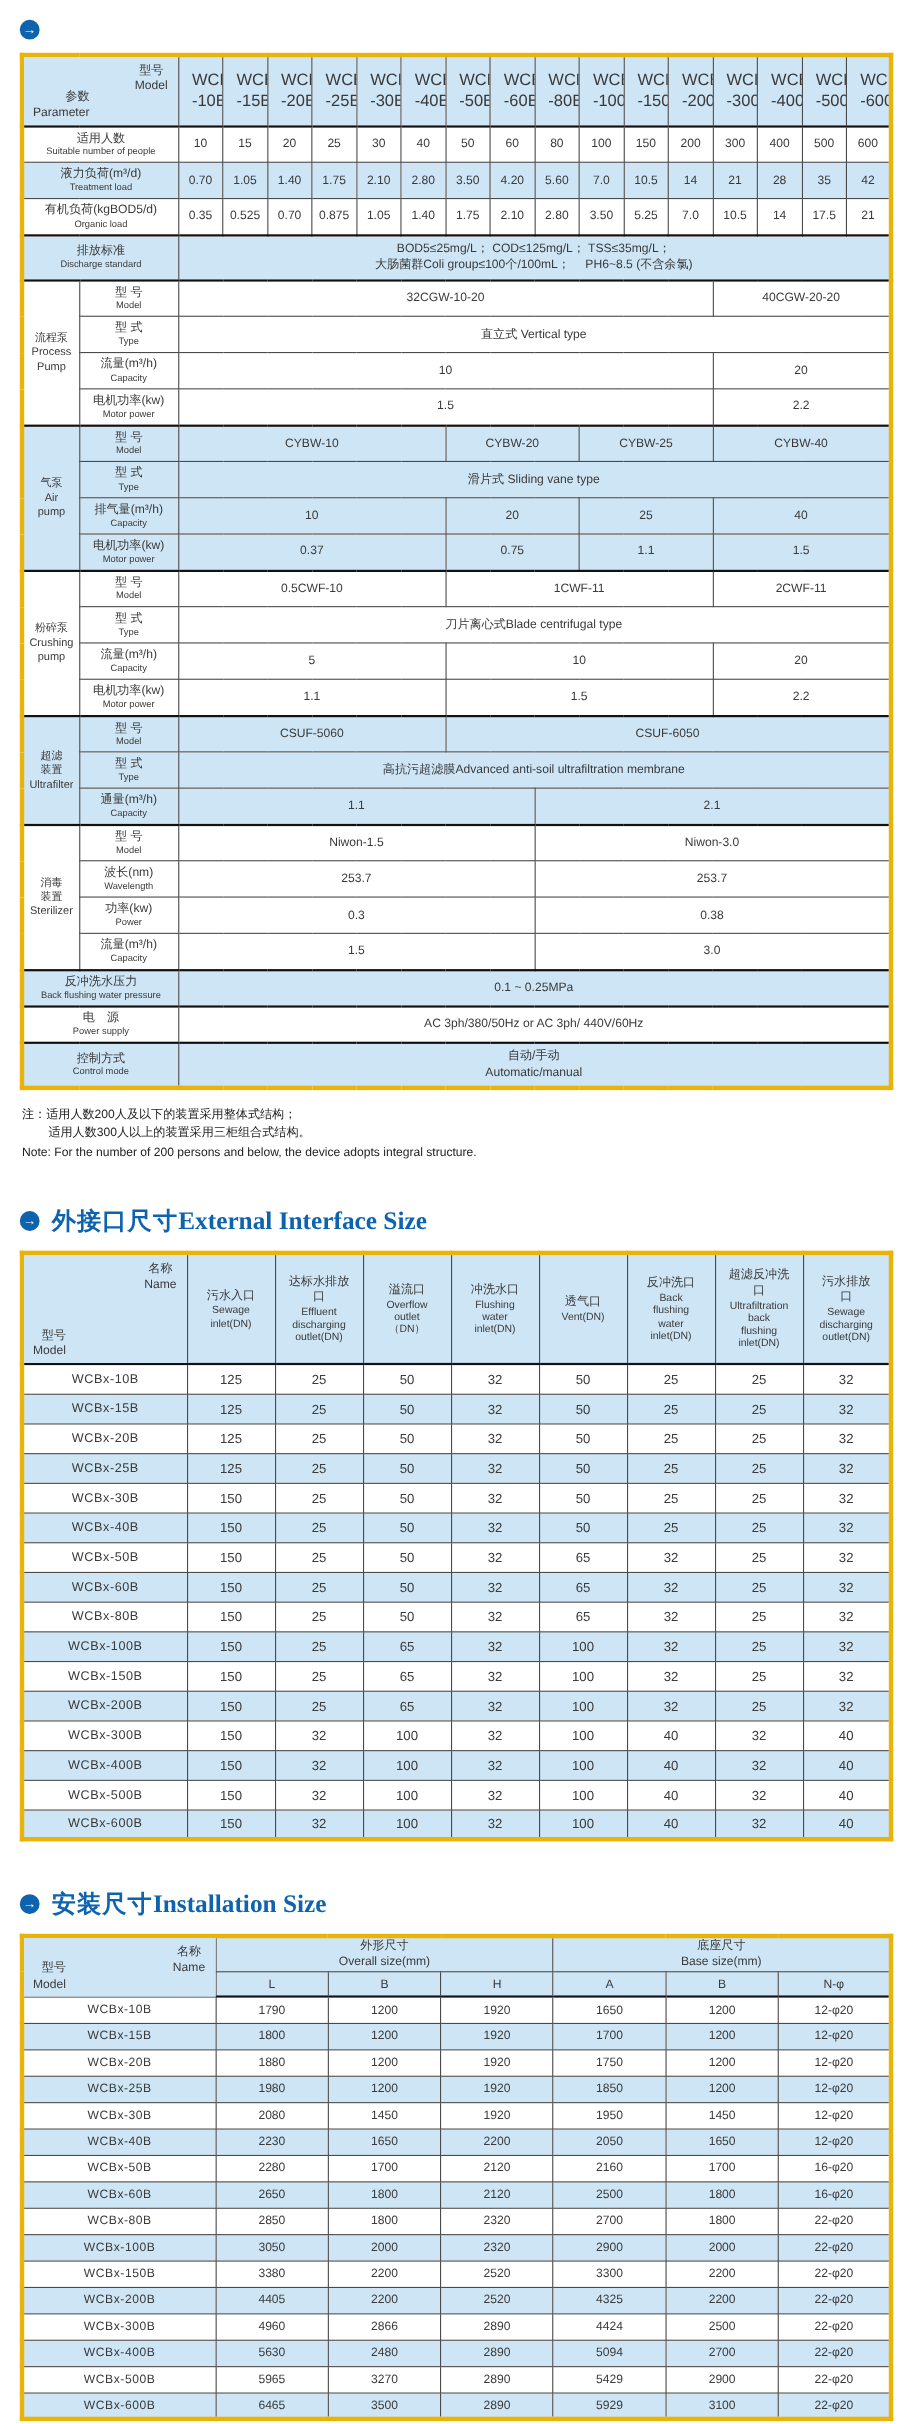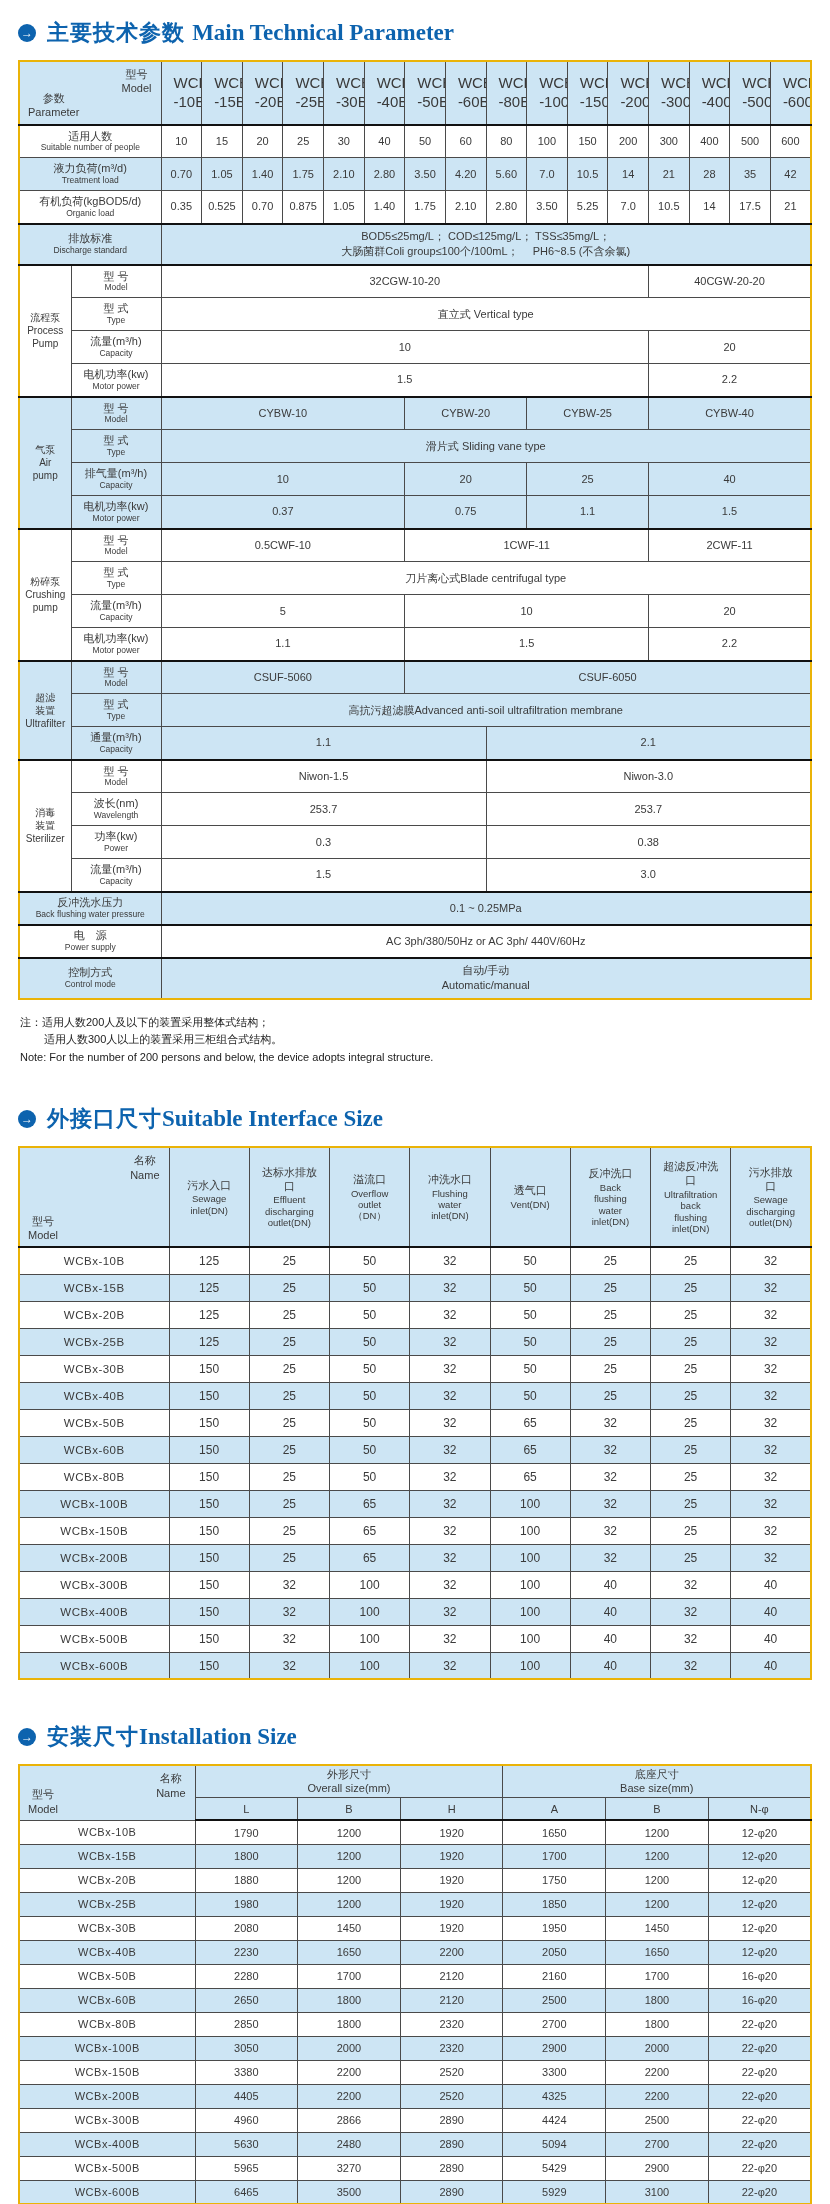--- a/index.html
+++ b/index.html
@@ -8,29 +8,29 @@
   .page{padding:8px 18px 24px 18px}
 
   
   .sec-title{display:flex;align-items:center;margin:10px 0 12px 0;color:#0d63ae;font-weight:bold}
   .bullet{width:18px;height:18px;border-radius:50%;background:#0d63ae;color:#fff;display:flex;align-items:center;justify-content:center;margin-right:11px;flex:0 0 18px}
   .bullet .arr{font-size:12px;font-weight:bold;line-height:1;transform:translateY(-0.5px)}
   .ttl .zh{font-size:22px;letter-spacing:1px}
   .ttl .en{font-size:23px;font-family:"Liberation Serif","DejaVu Serif",serif}
 
   
-  table{border-collapse:collapse;width:794px;table-layout:fixed;border:2px solid #eab308}
+  table{border-collapse:collapse;width:794px;table-layout:fixed;border:4px solid #eab308}
   td{border:1px solid #4a4a4a;text-align:center;vertical-align:middle;white-space:pre-line;overflow:hidden;padding:1px 2px}
   tr.blue td, td.bluec{background:#cde5f4}
   tr.sep td{border-top:2px solid #111}
 
   
   .corner{position:relative;background-image:linear-gradient(to bottom right,transparent calc(50% - 0.8px),#4a4a4a calc(50% - 0.8px),#4a4a4a calc(50% + 0.8px),transparent calc(50% + 0.8px))}
   .ctr{position:absolute;top:5px;right:9px;text-align:center;white-space:pre-line;line-height:1.3;font-size:11px}
-  .cbl{position:absolute;bottom:4px;left:8px;text-align:center;white-space:pre-line;line-height:1.3;font-size:11px}
+  .cbl{position:absolute;bottom:4px;left:8px;text-align:right;white-space:pre-line;line-height:1.3;font-size:11px}
 
   
   .t1 tr{height:33px}
   .t1 tr.h-row{height:57px}
   .t1 tr.h-row td{border-bottom:2px solid #111}
   .t1 tr.tall{height:41px}
   .t1 .model-h{font-size:15px;line-height:1.25;padding:12px}
   .t1 .glabel{font-size:10px;line-height:1.3;padding:0}
   .t1 .plabel{padding:0}
   .t1 .lzh{font-size:11px;line-height:1.15}
@@ -67,21 +67,20 @@
 </style>
 </head>
 <body>
 
 <div class="page">
 
   <div class="sec-title">
     <span class="bullet">
         <span class="arr">→</span>
       </span>
-    <span class="ttl"><span class="zh">主要技术参数 </span><span class="en">Main Technical Parameter</span></span>
   </div>
 
   <table class="t1">
       <colgroup>
         <col style="width:52px">
         <col style="width:90px">
         <col>
         <col>
         <col>
         <col>
@@ -332,21 +331,21 @@
   <div class="notes">
       <div class="note-line">注：适用人数200人及以下的装置采用整体式结构；</div>
       <div class="note-line" style="padding-left: 24px;">适用人数300人以上的装置采用三柜组合式结构。</div>
       <div class="note-line">Note: For the number of 200 persons and below, the device adopts integral structure.</div>
     </div>
 
   <div class="sec-title sec2">
     <span class="bullet">
         <span class="arr">→</span>
       </span>
-    <span class="ttl"><span class="zh">外接口尺寸</span><span class="en">Suitable Interface Size</span></span>
+    <span class="ttl"><span class="zh">外接口尺寸</span><span class="en">External Interface Size</span></span>
   </div>
 
   <table class="t2">
       <colgroup>
         <col style="width:150px">
         <col>
         <col>
         <col>
         <col>
         <col>

